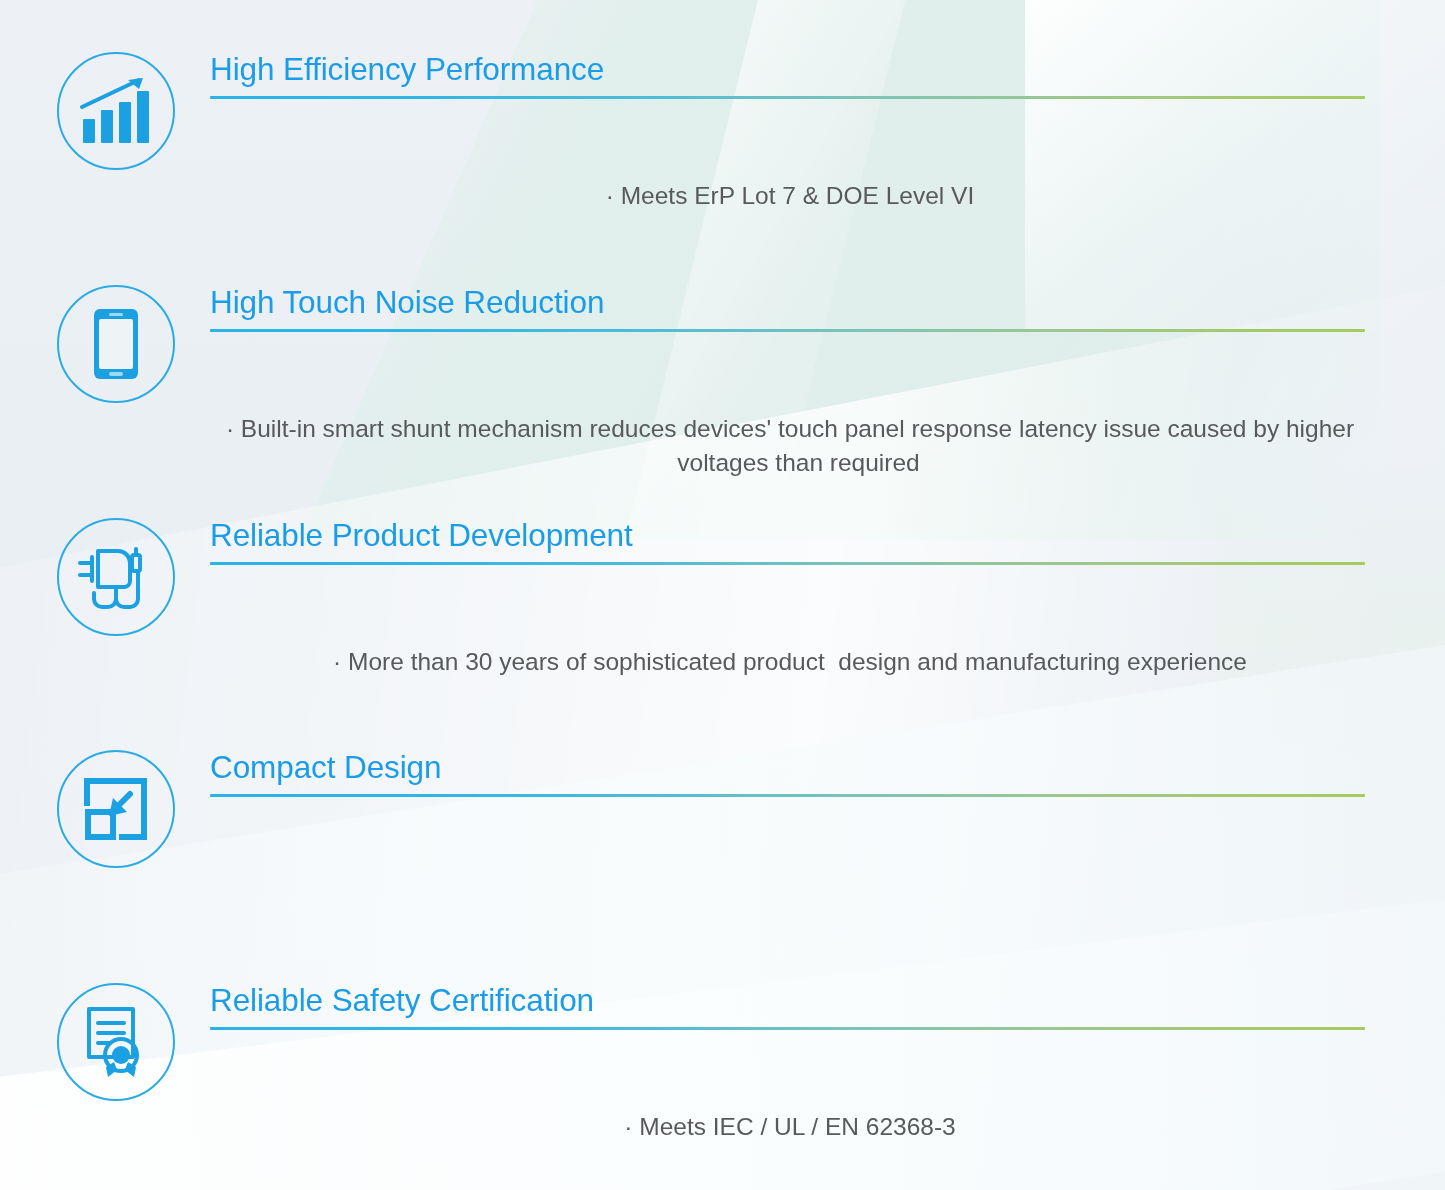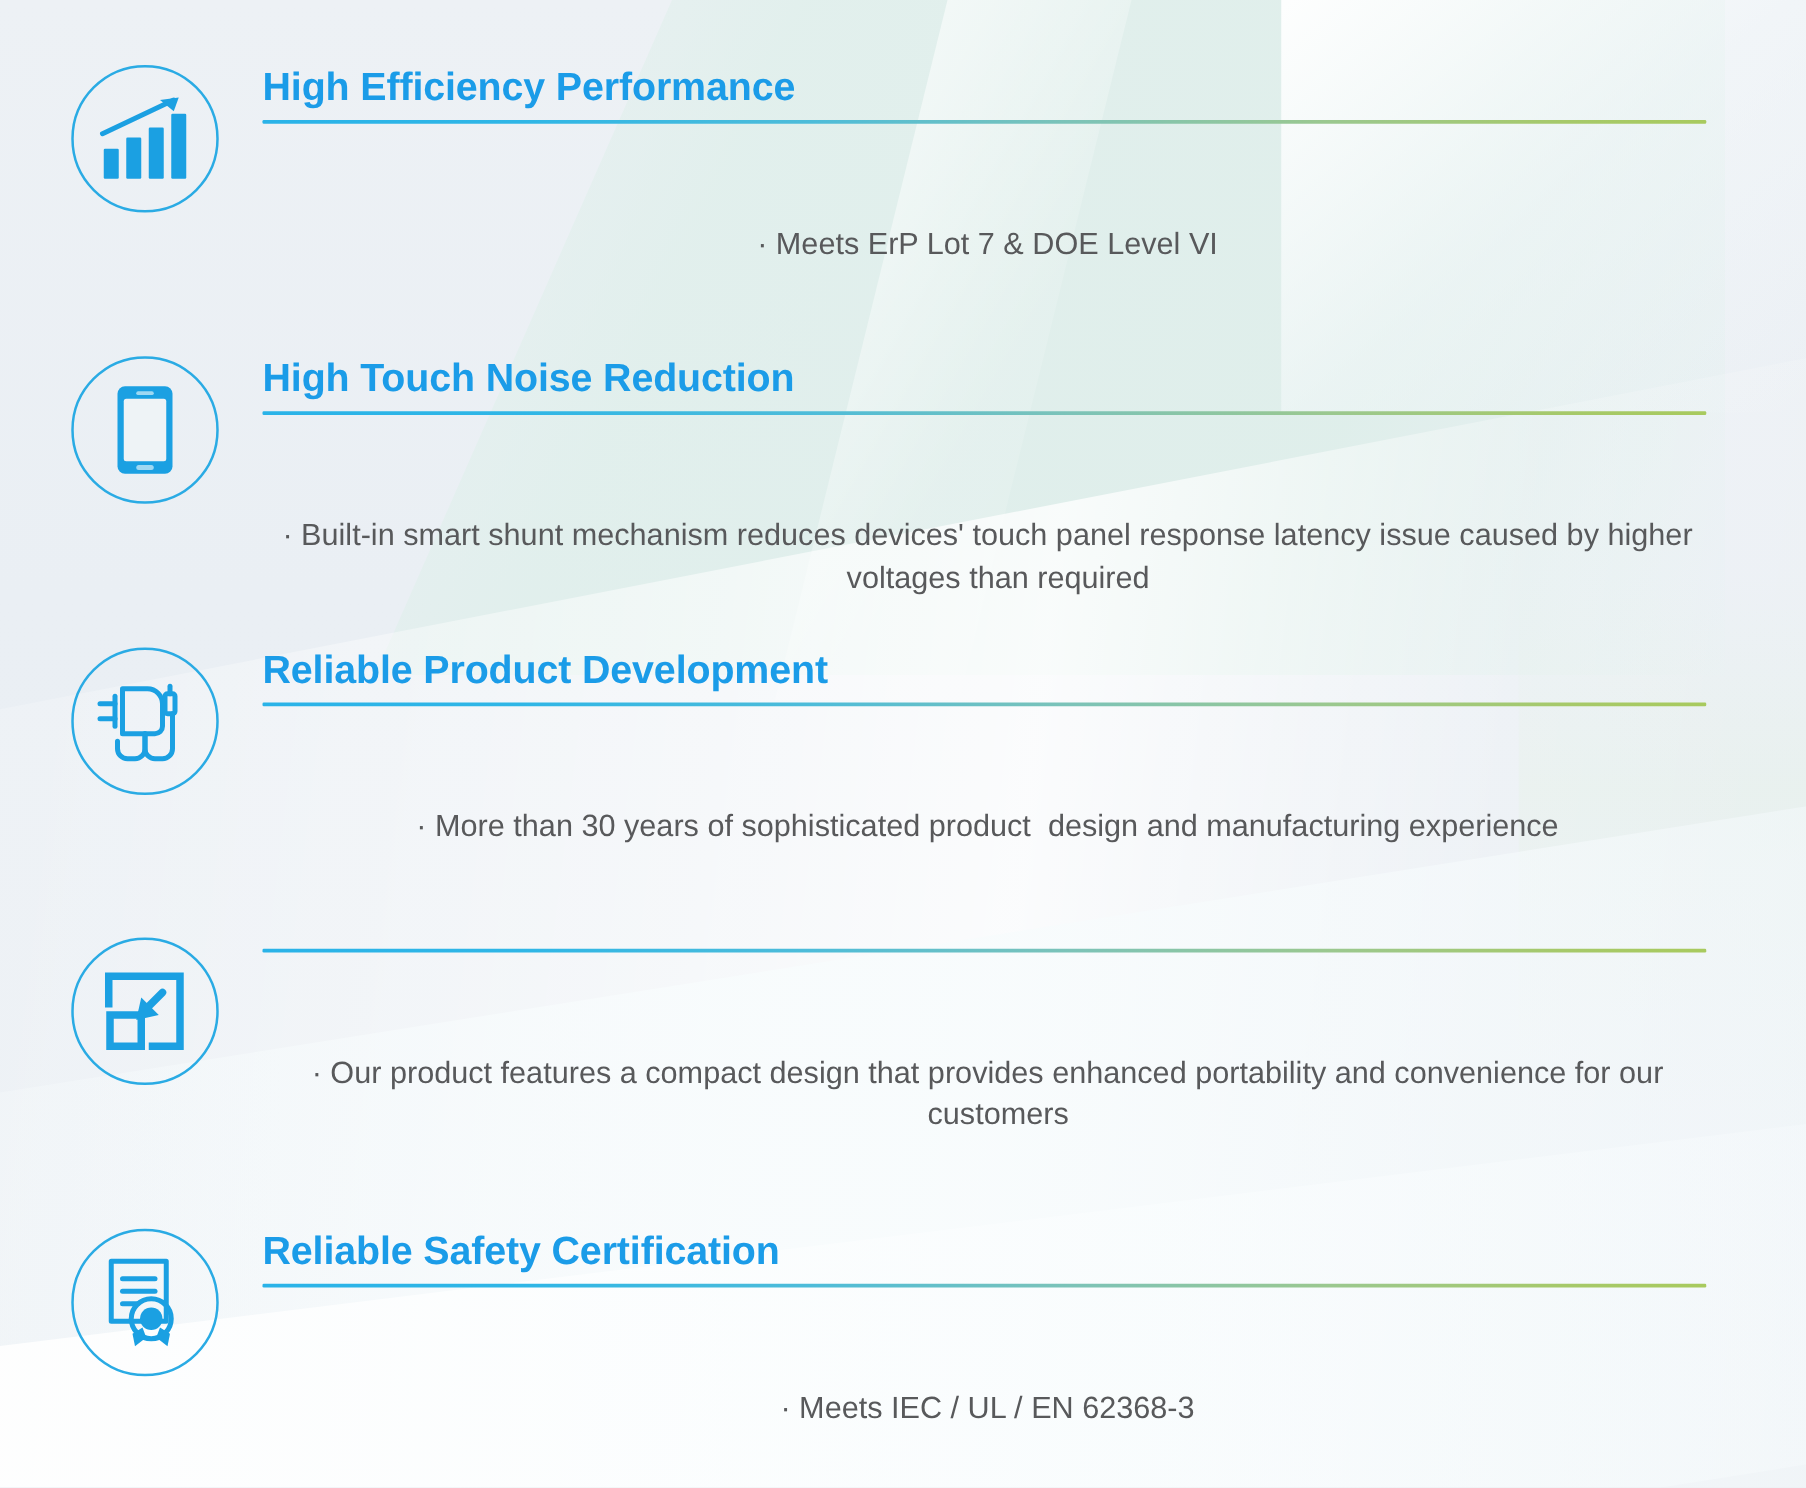--- a/index.html
+++ b/index.html
@@ -149,21 +149,21 @@
   .icon-circle svg { display: block; }
 
   .text-block {
     position: absolute;
     left: 210px;
     width: 1160px;
   }
   .feat-title {
     color: #1b9ce8;
     font-size: 31.5px;
-    font-weight: bold;
+    font-weight: normal;
     letter-spacing: -0.1px;
     line-height: 1.12;
     margin: 0;
     white-space: nowrap;
   }
   .divider {
     height: 3px;
     width: 1155px;
     margin-top: 9px;
     background: linear-gradient(90deg,
@@ -291,24 +291,22 @@
               <rect x="5" y="36" width="25" height="25"></rect>
             </g>
             <g stroke="#1ba0e2" stroke-width="6" stroke-linecap="round">
               <path d="M47 18 L30 35"></path>
             </g>
             <path d="M26 40 L30 22 L44 36 Z" fill="#1ba0e2"></path>
           </svg>
         </div>
       </div>
       <div class="text-block">
-        <div class="divider"></div>
-        <div class="feat-body">
-          <div class="bullet-line">· Our product features a compact design that provides enhanced portability and convenience for our customers</div>
-        </div>
+        <div class="feat-title">Compact Design</div>
+        <div class="divider"></div>
       </div>
     </div>
 
     <div class="feature" style="top:983px;">
       <div class="icon-wrap">
         <div class="icon-circle">
           <svg width="70" height="74" viewBox="0 0 70 74" aria-hidden="true">
             <g fill="none" stroke="#1ba0e2" stroke-width="4" stroke-linejoin="round">
               <path d="M8 4 h44 v48 h-44 z"></path>
             </g>

